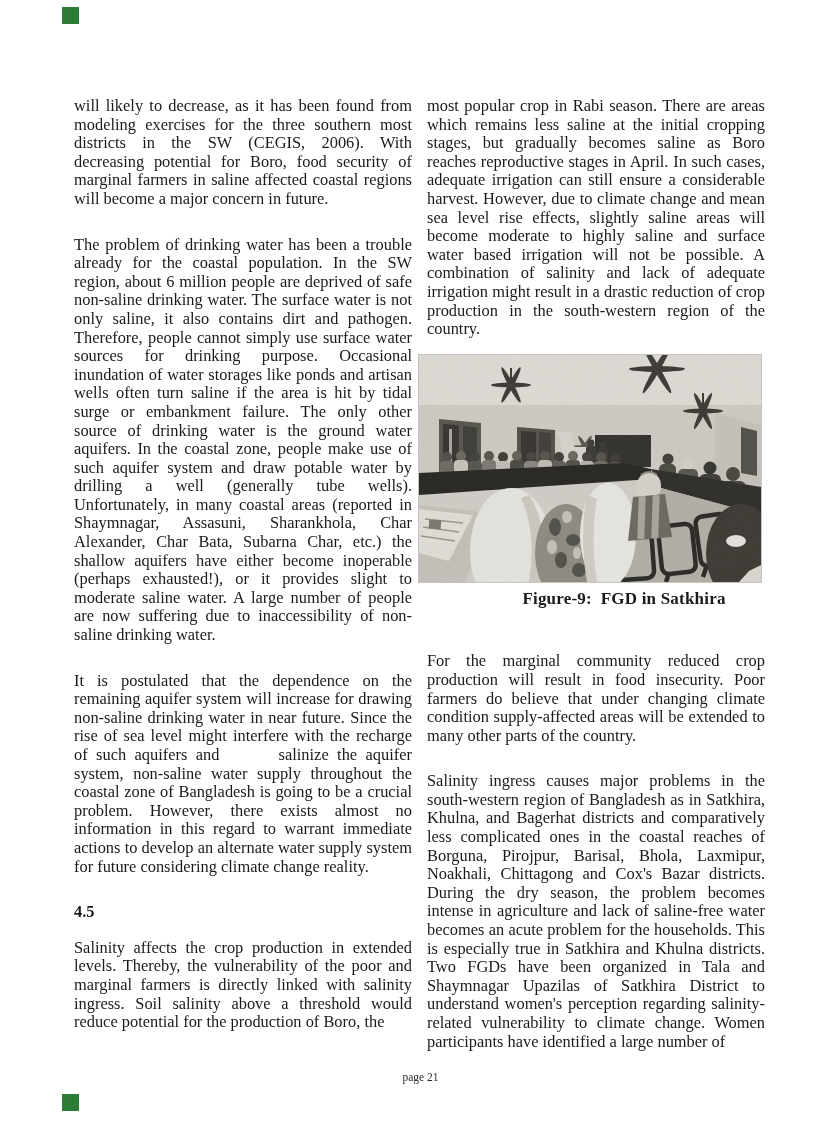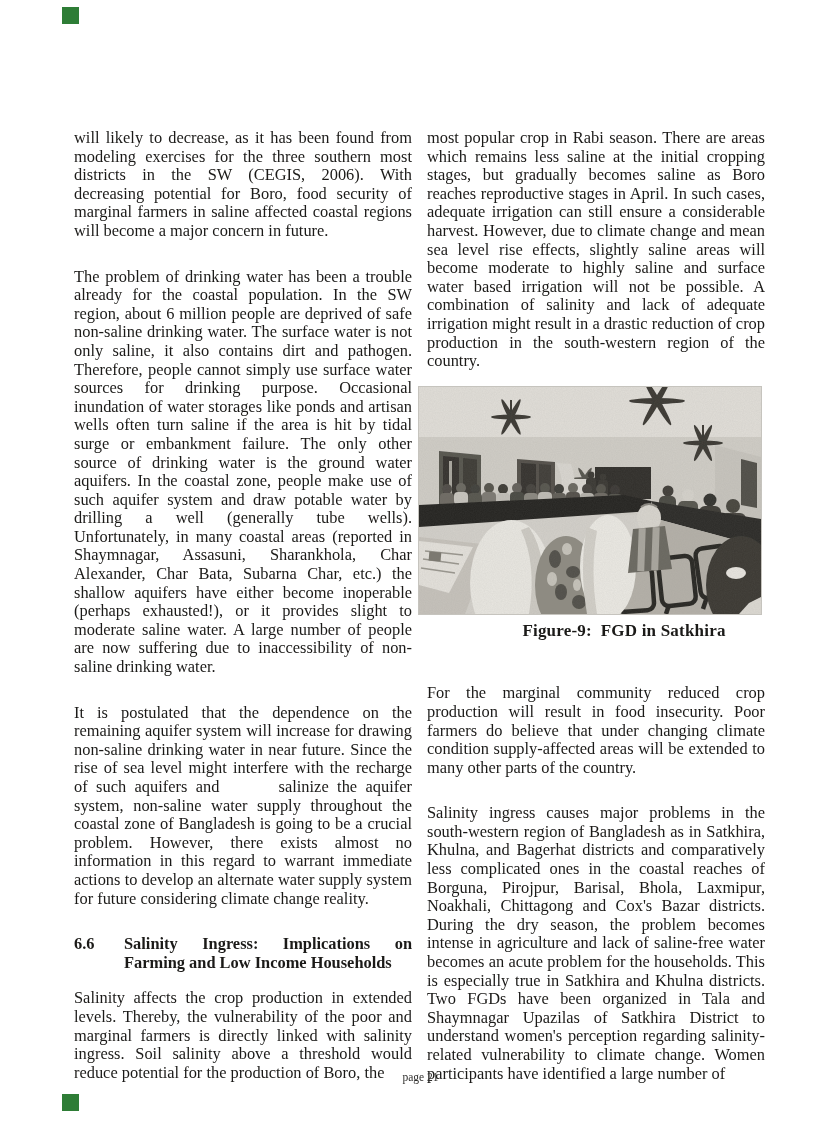--- a/index.html
+++ b/index.html
@@ -9,21 +9,20 @@
     margin:0 auto;
     background:#ffffff;
     font-family:"Liberation Serif","DejaVu Serif",serif;
     color:#1b1a18;
     overflow:hidden;
   }
   .col{
     position:absolute;top:97px;width:338px;
     font-size:16.4px;line-height:18.6px;
     text-align:justify;
-    margin-top:32px;
   }
   .col-left{left:74px;}
   .col-right{left:427px;}
   p.para{margin:0 0 27px 0;}
   .it{}
   .heading{display:flex;font-weight:bold;margin:0 0 17px 0;}
   .hnum{flex:0 0 50px;}
   .htext{flex:1 1 auto;text-align:justify;}
   .figureblock{margin:-12px 0 0 -9px;width:412px;}
   .photo-frame{width:342px;height:227px;border:1px solid #c6c4be;display:block;}
@@ -49,22 +48,21 @@
   </svg>
   <svg class="corner-mark mark-bottom" width="17" height="17">
     <rect width="17" height="17" fill="#2e7d36"></rect>
   </svg>
 
   <div class="col col-left">
     <p class="para"><span>will likely to decrease, as it has been found from modeling exercises for the three southern most districts in the SW (CEGIS, 2006). With decreasing potential for </span><span class="it">Boro,</span><span> food security of marginal farmers in saline affected coastal regions will become a major concern in future.</span></p>
     <p class="para"><span>The problem of drinking water has been a trouble already for the coastal population. In the SW region, about 6 million people are deprived of safe non-saline drinking water. The surface water is not only saline, it also contains dirt and pathogen. Therefore, people cannot simply use surface water sources for drinking purpose. Occasional inundation of water storages like ponds and artisan wells often turn saline if the area is hit by tidal surge or embankment failure. The only other source of drinking water is the ground water aquifers. In the coastal zone, people make use of such aquifer system and draw potable water by drilling a well (generally tube wells). Unfortunately, in many coastal areas (reported in Shaymnagar, Assasuni, Sharankhola, Char Alexander, Char Bata, Subarna Char, etc.) the shallow aquifers have either become inoperable (perhaps exhausted!), or it provides slight to moderate saline water. A large number of people are now suffering due to inaccessibility of non-saline drinking water.</span></p>
     <p class="para"><span>It is postulated that the dependence on the remaining aquifer system will increase for drawing non-saline drinking water in near future. Since the rise of sea level might interfere with the recharge of such aquifers and &nbsp;&nbsp;&nbsp;&nbsp;&nbsp; salinize the aquifer system, non-saline water supply throughout the coastal zone of Bangladesh is going to be a crucial problem. However, there exists almost no information in this regard to warrant immediate actions to develop an alternate water supply system for future considering climate change reality.</span></p>
     <div class="heading">
-      <span class="hnum">6.6</span>
-      <span class="htext">Salinity Ingress: Implications on Farming and Low Income Households</span>
+      <span class="hnum">4.5</span>
     </div>
     <p class="para"><span>Salinity affects the crop production in extended levels. Thereby, the vulnerability of the poor and marginal farmers is directly linked with salinity ingress. Soil salinity above a threshold would reduce potential for the production of </span><span class="it">Boro</span><span>, the</span></p>
   </div>
 
   <div class="col col-right">
     <p class="para"><span>most popular crop in </span><span class="it">Rabi</span><span> season. There are areas which remains less saline at the initial cropping stages, but gradually becomes saline as </span><span class="it">Boro</span><span> reaches reproductive stages in April. In such cases, adequate irrigation can still ensure a considerable harvest. However, due to climate change and mean sea level rise effects, slightly saline areas will become moderate to highly saline and surface water based irrigation will not be possible. A combination of salinity and lack of adequate irrigation might result in a drastic reduction of crop production in the south-western region of the country.</span></p>
 
     <div class="figureblock">
 
       <svg class="photo-frame" viewBox="0 0 342 227" width="342" height="227">

